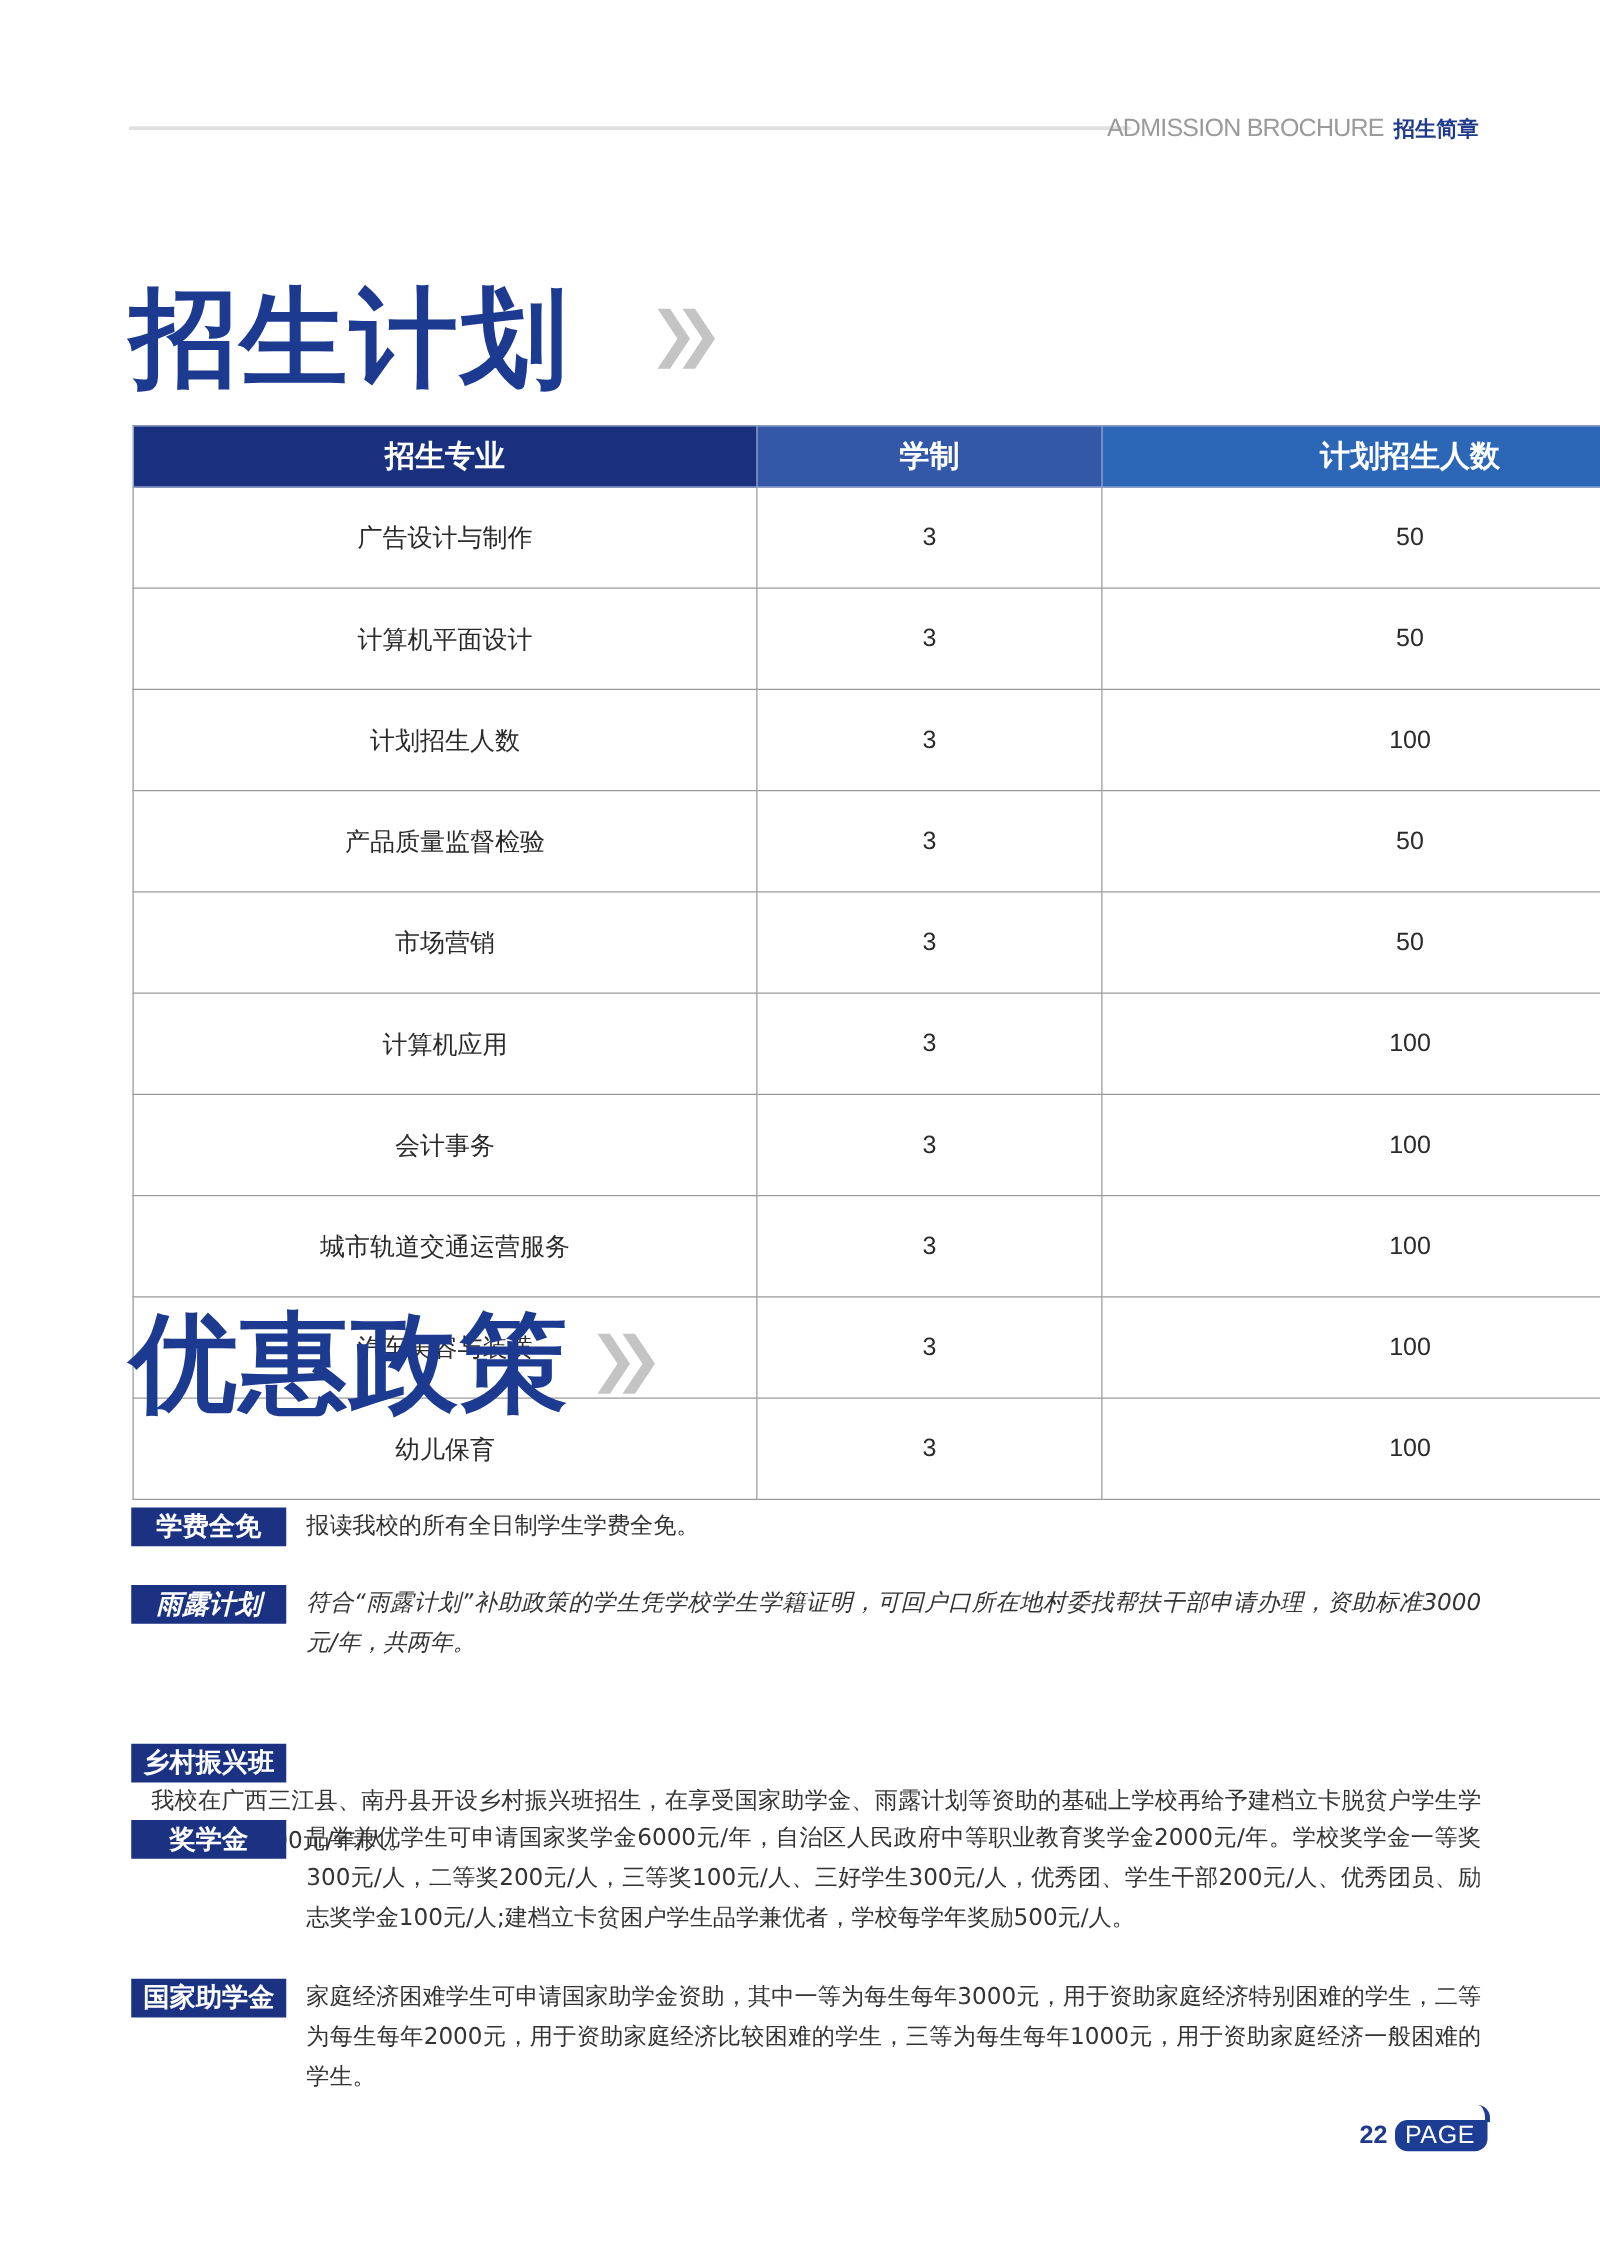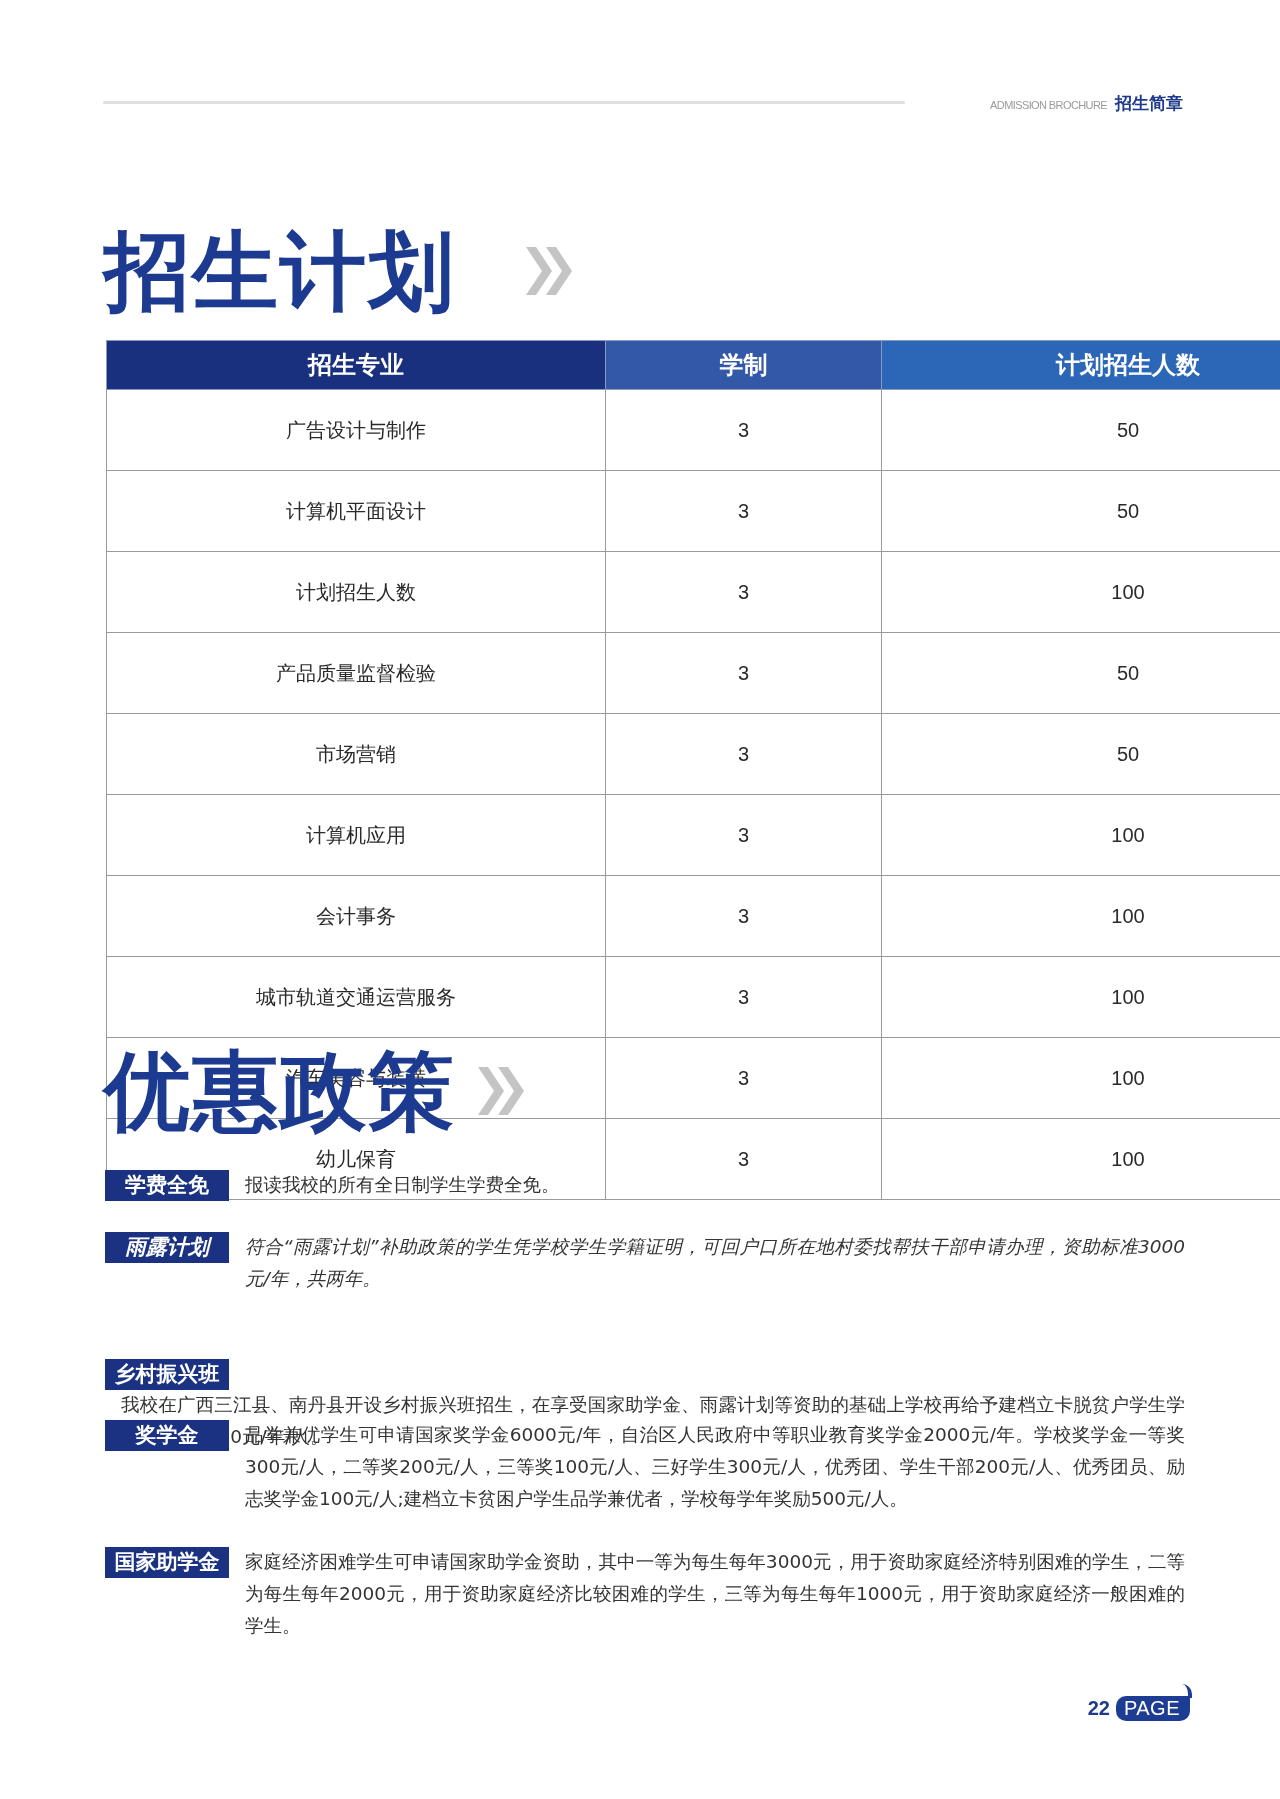--- a/index.html
+++ b/index.html
@@ -2,41 +2,41 @@
 <html><head>
 <meta charset="utf-8">
 <style>
   html, body { margin: 0; padding: 0; background: #ffffff; }
   body { width: 1280px; height: 1799px; position: relative; overflow: hidden;
          font-family: "DejaVu Sans", "Liberation Sans", sans-serif; color: #333; }
 
   .top-rule { position: absolute; left: 103px; top: 101px; width: 802px; height: 3px;
               background: #e0e0e0; border-radius: 2px; }
   .brand { position: absolute; right: 97px; top: 92px; display: flex; align-items: baseline; gap: 8px; }
-  .brand-en { font-family: "Liberation Sans", sans-serif; font-size: 11px; color: #9a9a9a;
+  .brand-en { font-family: "Liberation Sans", sans-serif; font-size: 20px; color: #9a9a9a;
               letter-spacing: -0.6px; }
   .brand-cn { font-size: 17px; font-weight: bold; color: #1f3a8a; }
 
   .section-title { position: absolute; left: 104px; display: flex; align-items: center; }
   .section-title .title-text { font-family: "DejaVu Serif", "Liberation Serif", serif;
               font-weight: bold; font-size: 86px; color: #1c3a8f; letter-spacing: 2px; line-height: 1; }
   .chev { margin-left: 20px; width: 52px; height: 56px; }
 
   table.plan { position: absolute; left: 106px; top: 340px; width: 1269px;
                border-collapse: collapse; table-layout: fixed; }
   table.plan th { height: 48px; color: #fff; font-size: 24px; font-weight: bold;
                   border: 1px solid #8a99c4; padding: 0; }
   table.plan th.c1 { background: #19307e; width: 498px; }
   table.plan th.c2 { background: #3458a8; width: 275px; }
   table.plan th.c3 { background: #2c66b7; }
   table.plan td { height: 48px; border: 1px solid #9a9a9a; text-align: center;
                   font-size: 20px; color: #2a2a2a; padding: 16px; }
   table.plan td.num { font-family: "Liberation Sans", sans-serif; font-size: 20px; }
 
-  .policy { position: absolute; left: 105px; width: 1080px; display: flex; }
+  .policy { position: absolute; left: 105px; width: 1080px; display: flex; margin-top: 36px; }
   .policy .tag { flex: 0 0 auto; width: 124px; height: 31px; background: #1a3281; color: #fff;
                  font-weight: bold; font-size: 21px; line-height: 31px; text-align: center;
                  white-space: nowrap; letter-spacing: 0px; }
   .policy .desc { margin-left: 16px; flex: 1; font-size: 18.5px; line-height: 32px; color: #333;
                   margin-top: -1px; text-align: justify; }
 
   .footer { position: absolute; right: 90px; top: 1696px; display: flex; align-items: center; gap: 6px; }
   .page-num { font-family: "Liberation Sans", sans-serif; font-weight: bold; font-size: 20px; color: #1f3a8a; }
   .page-badge { position: relative; background: #1d3d94; color: #fff; font-family: "Liberation Sans", sans-serif;
                 font-size: 20px; padding: 1px 10px 2px 8px; border-radius: 0 0 10px 10px;

